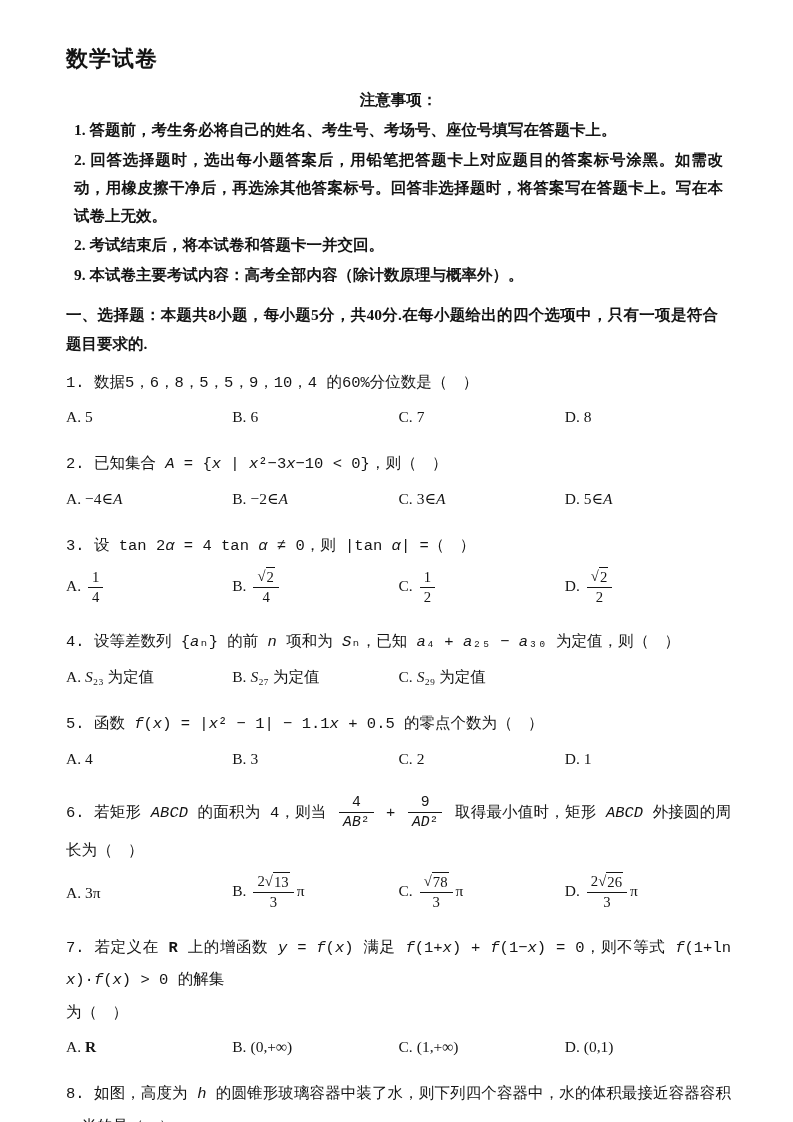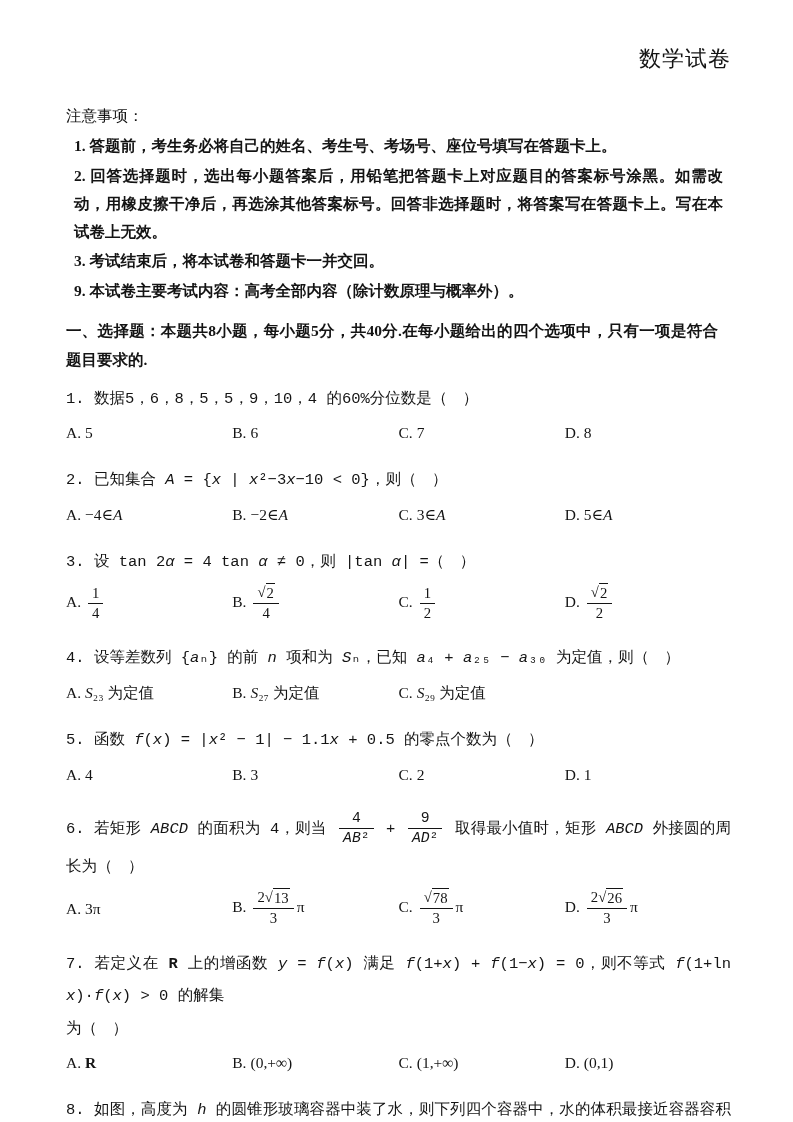--- a/index.html
+++ b/index.html
@@ -8,26 +8,26 @@
     min-height: 1122px;
     box-sizing: border-box;
     padding: 38px 62px 24px 66px;
     font-family: "Liberation Serif", "DejaVu Serif", serif;
     font-size: 15.5px;
     color: #141414;
     background: #ffffff;
   }
   .title {
     font-size: 22px;
-    font-weight: 400;
-    text-align: right;
-    margin: 6px 0 28px 0;
+    font-weight: 700;
+    text-align: left;
+    margin: 6px 0 12px 0;
     letter-spacing: 1px;
   }
-  .notice-heading { font-weight: 400; line-height: 1.8; }
+  .notice-heading { font-weight: 700; line-height: 1.8; text-align: center; }
   .notice-item { font-weight: 700; line-height: 1.8; margin: 2px 8px; text-align: justify; }
   .section-heading { font-weight: 700; line-height: 1.85; margin: 12px 13px 8px 0; text-align: justify; }
   .question { margin: 4px 0 16px 0; }
   .q-stem { line-height: 2.1; text-align: justify; font-family: Liberation Mono, monospace; }
   .opts {
     display: grid;
     grid-template-columns: repeat(4, 1fr);
     align-items: center;
     line-height: 2.0;
     margin-top: 2px;
@@ -54,21 +54,21 @@
 <body>
 
 <div class="page">
 
   <h1 class="title">数学试卷</h1>
 
   <div>
     <div class="notice-heading">注意事项：</div>
     <div class="notice-item">1. 答题前，考生务必将自己的姓名、考生号、考场号、座位号填写在答题卡上。</div>
     <div class="notice-item">2. 回答选择题时，选出每小题答案后，用铅笔把答题卡上对应题目的答案标号涂黑。如需改动，用橡皮擦干净后，再选涂其他答案标号。回答非选择题时，将答案写在答题卡上。写在本试卷上无效。</div>
-    <div class="notice-item">3. 考试结束后，将本试卷和答题卡一并交回。</div>
+    <div class="notice-item">2. 考试结束后，将本试卷和答题卡一并交回。</div>
     <div class="notice-item">9. 本试卷主要考试内容：高考全部内容（除计数原理与概率外）。</div>
   </div>
 
   <div class="section-heading">一、选择题：本题共8小题，每小题5分，共40分.在每小题给出的四个选项中，只有一项是符合题目要求的.</div>
 
   <div id="questions">
       <div class="question">
         <div class="q-stem">1. 数据5，6，8，5，5，9，10，4 的60%分位数是（　）</div>
         <div class="opts">
           <div class="opt"><span class="opt-label">A.</span>5</div>

